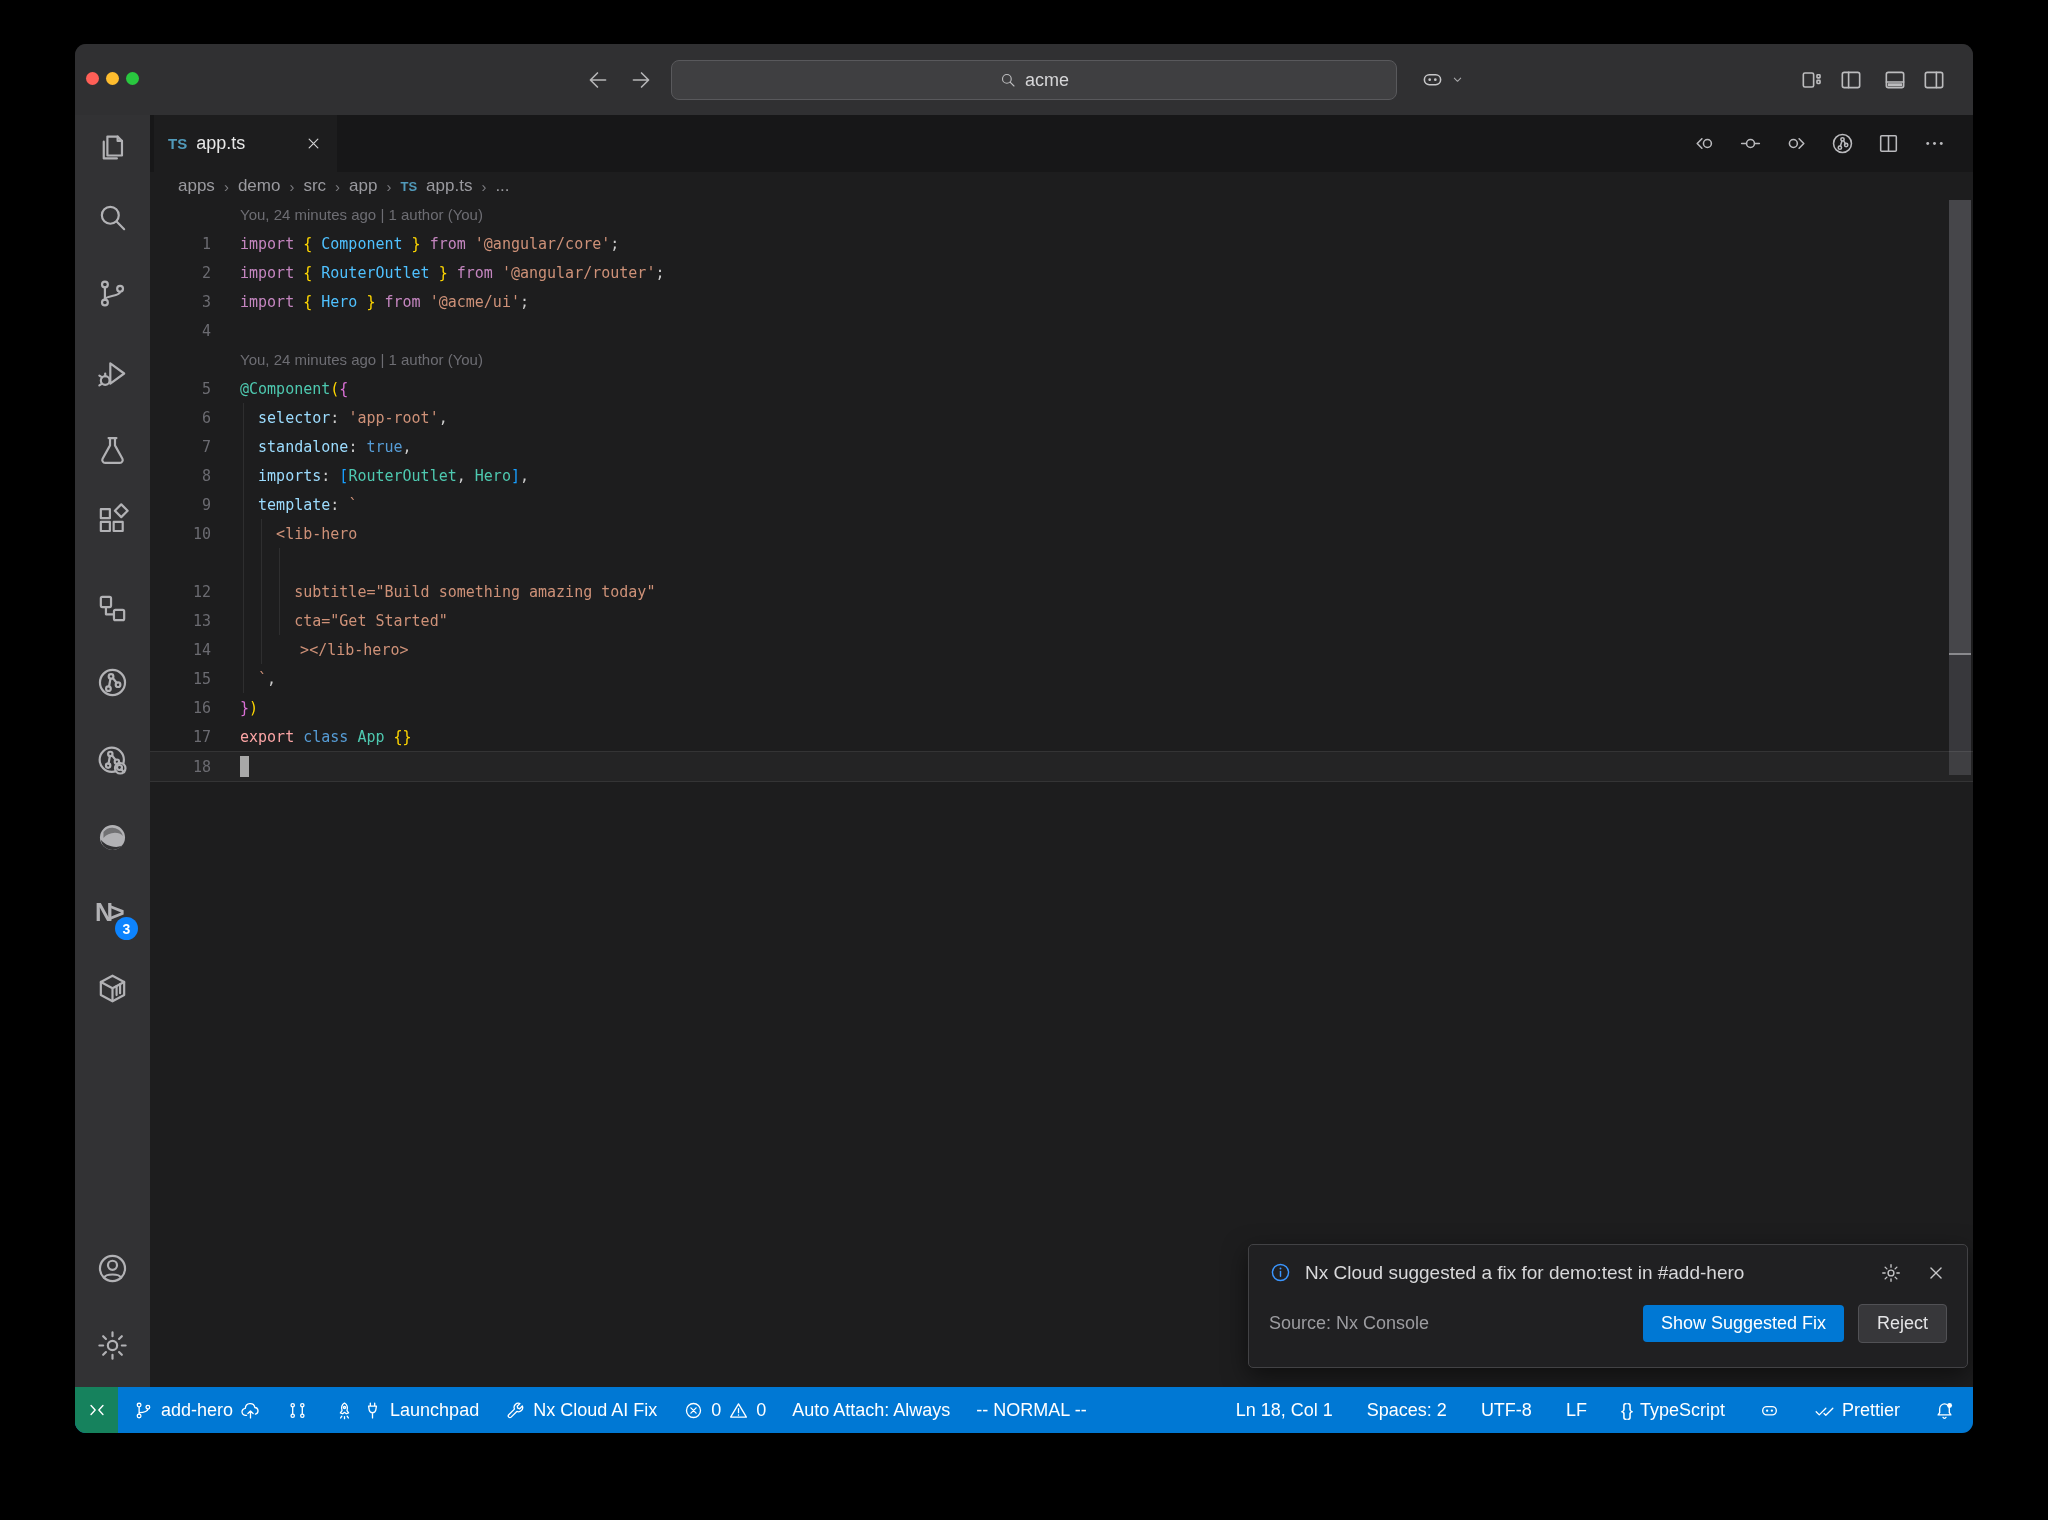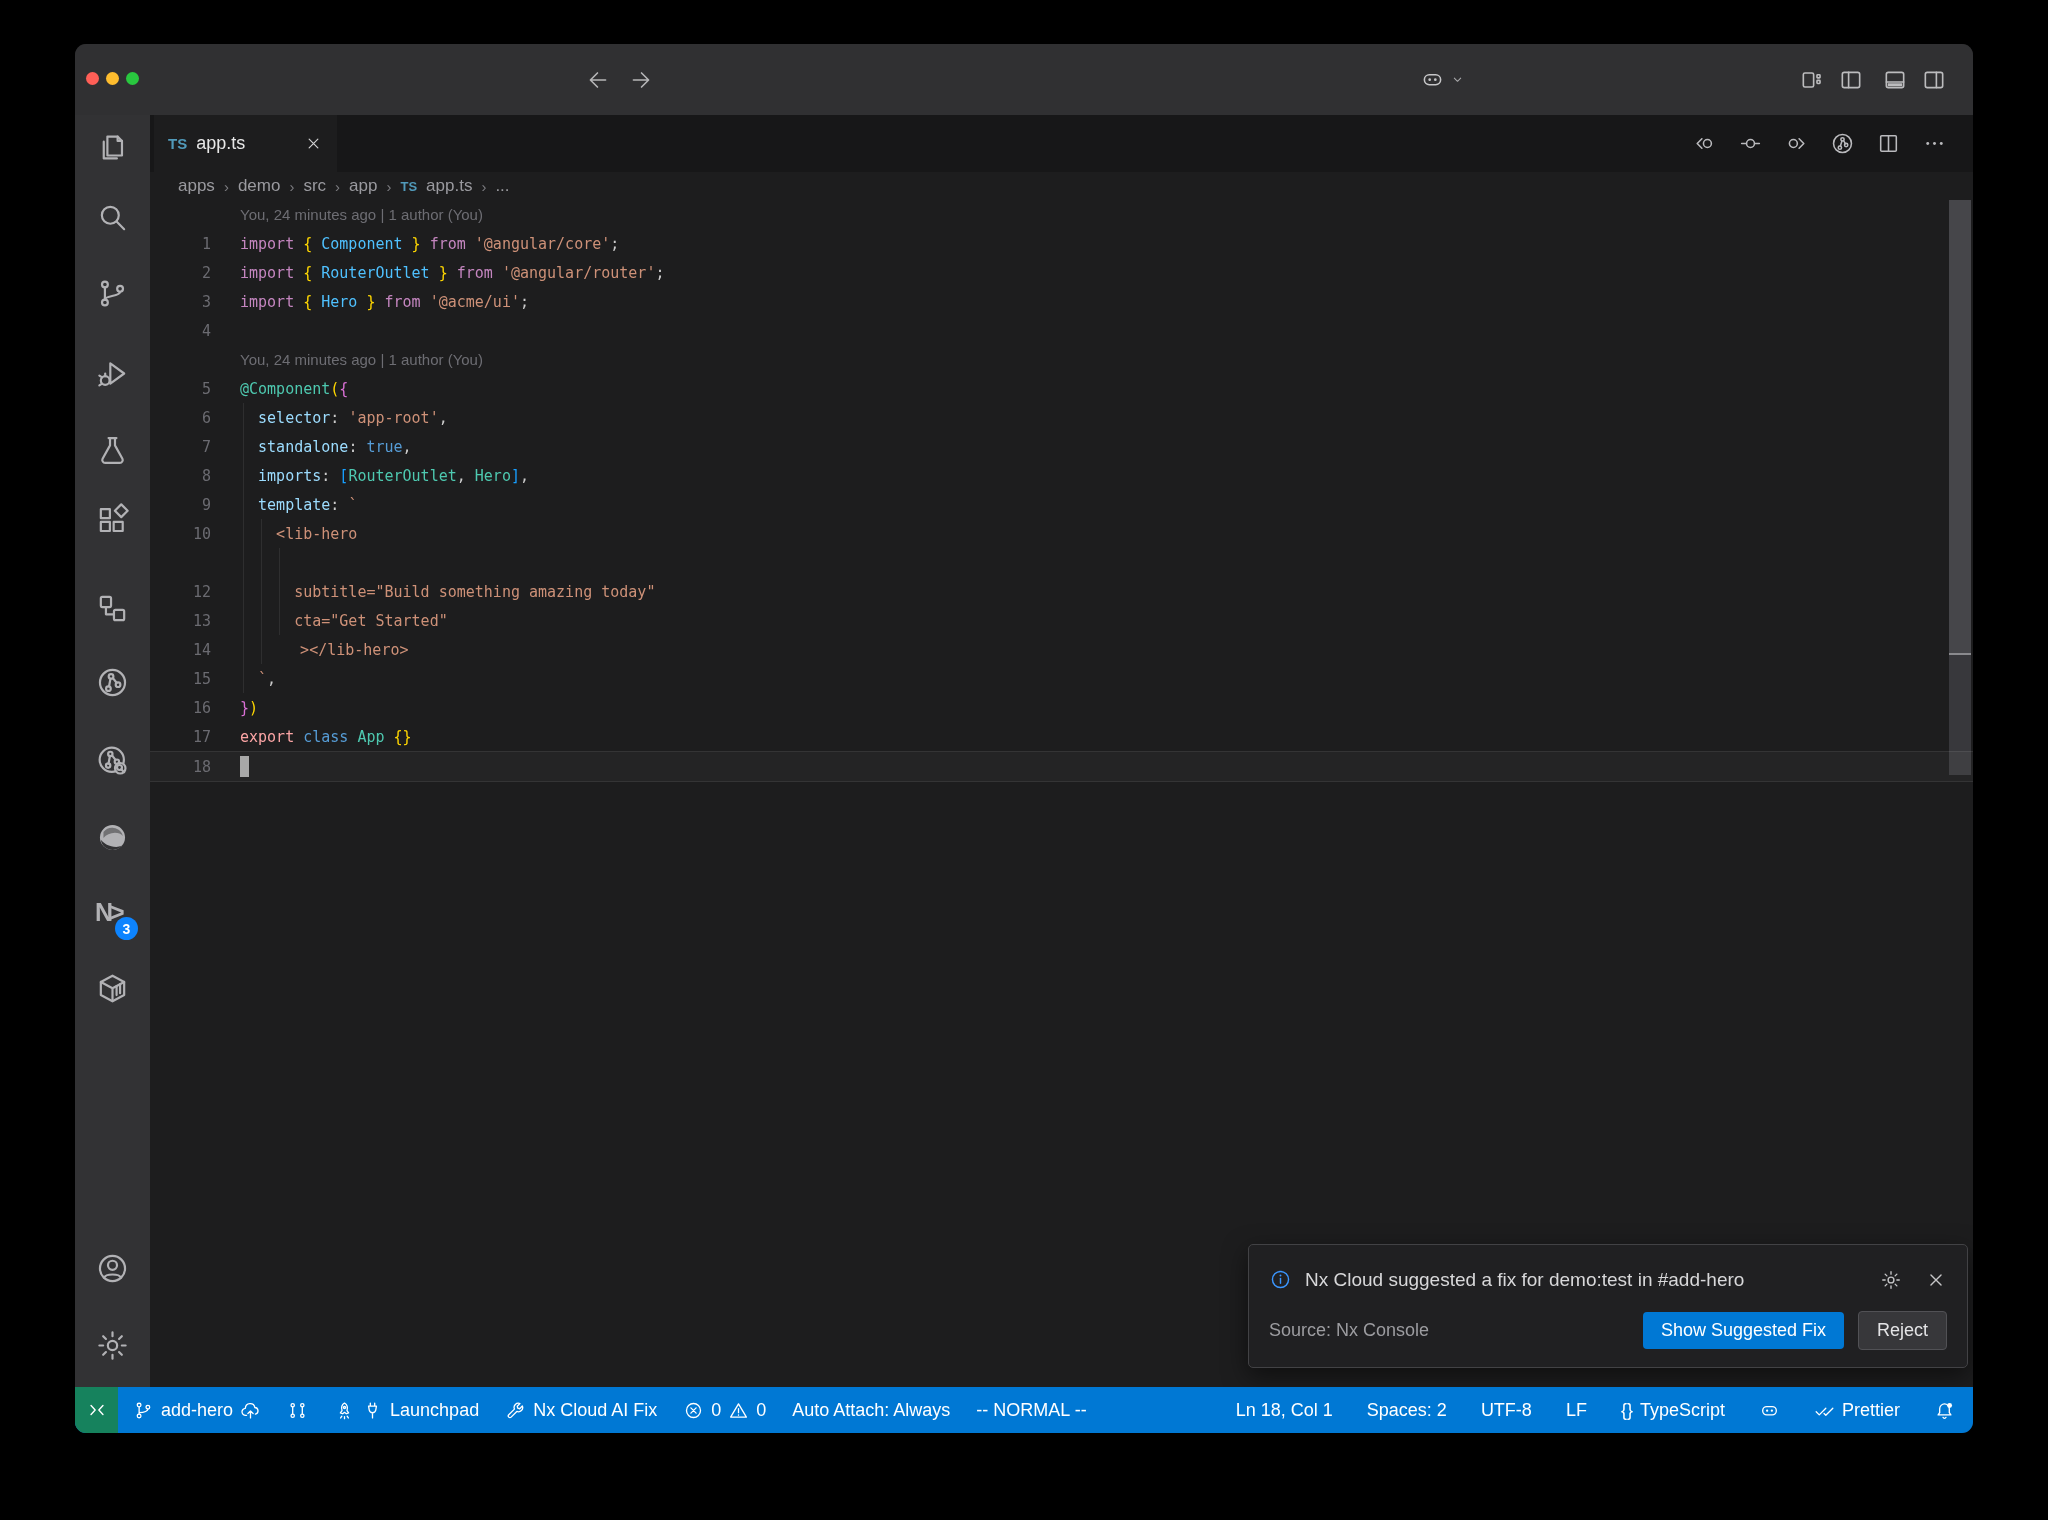--- a/index.html
+++ b/index.html
@@ -54,21 +54,21 @@
   .curline{background:rgba(255,255,255,.035);border-top:1px solid rgba(255,255,255,.075);
            border-bottom:1px solid rgba(255,255,255,.075);}
   .cursorblock{position:absolute;left:90px;width:9px;height:21px;background:#a8a8a8;}
   .iguide{position:absolute;width:1px;background:rgba(255,255,255,.08);}
   .sthumb{position:absolute;right:2px;top:0;width:22px;height:453px;background:#46464a;}
   .sline{position:absolute;right:2px;top:453px;width:22px;height:2px;background:#8a8a8e;}
   .sth2{position:absolute;right:2px;top:455px;width:22px;height:120px;background:#38383c;}
   
   .notif{position:absolute;right:5px;top:1129px;width:720px;height:124px;background:#202022;
          border:1px solid #424245;border-radius:5px;box-sizing:border-box;
-         box-shadow:0 8px 24px rgba(0,0,0,.5);padding:23px 20px;}
+         box-shadow:0 8px 24px rgba(0,0,0,.5);padding:16px 20px;}
   .notif-row1{display:flex;align-items:center;gap:13px;}
   .notif-info{width:23px;height:23px;color:#3b96ff;flex:none;}
   .notif-title{color:#d8d8da;font-size:19px;flex:1;}
   .notif-gear,.notif-x{width:22px;height:22px;color:#c6c6c8;flex:none;}
   .notif-gear{margin-right:10px;}
   .notif-row2{display:flex;align-items:center;margin-top:20px;}
   .notif-src{color:#9c9ca0;font-size:18px;flex:1;}
   .btn{font-size:18px;border-radius:4px;padding:8px 18px;white-space:nowrap;}
   .btn.primary{background:#0078d4;color:#fff;margin-right:14px;}
   .btn.secondary{background:#37373a;color:#e4e4e6;border:1px solid #515155;}
@@ -97,20 +97,29 @@
       <span class="navarrow ic" style="left:510px">
           <svg viewBox="0 0 24 24" fill="none" stroke="currentColor" stroke-width="1.5" stroke-linecap="round" stroke-linejoin="round">
             <path d="M19 12H5.5M11.5 5.5L5 12l6.5 6.5"></path>
           </svg>
         </span>
       <span class="navarrow ic" style="left:553px">
           <svg viewBox="0 0 24 24" fill="none" stroke="currentColor" stroke-width="1.5" stroke-linecap="round" stroke-linejoin="round">
             <path d="M5 12h13.5M12.5 5.5L19 12l-6.5 6.5"></path>
           </svg>
         </span>
+      <div class="searchbox">
+        <span class="ic">
+            <svg viewBox="0 0 24 24" fill="none" stroke="currentColor" stroke-width="1.5" stroke-linecap="round" stroke-linejoin="round">
+              <circle cx="10.5" cy="10.5" r="5.8"></circle>
+              <path d="M14.8 14.8L20 20"></path>
+            </svg>
+          </span>
+        <span>acme</span>
+      </div>
       <span class="tcopilot ic">
           <svg viewBox="0 0 24 24" fill="none" stroke="currentColor" stroke-width="1.5" stroke-linecap="round" stroke-linejoin="round">
             <rect x="4.2" y="7.5" width="15.6" height="9.5" rx="4.7"></rect>
             <circle cx="9.3" cy="12.2" r="1.3" fill="currentColor" stroke="none"></circle>
             <circle cx="14.7" cy="12.2" r="1.3" fill="currentColor" stroke="none"></circle>
           </svg>
         </span>
       <span class="tchev ic">
           <svg viewBox="0 0 24 24" fill="none" stroke="currentColor" stroke-width="1.5" stroke-linecap="round" stroke-linejoin="round">
             <path d="M7.5 10l4.5 4.5L16.5 10"></path>

